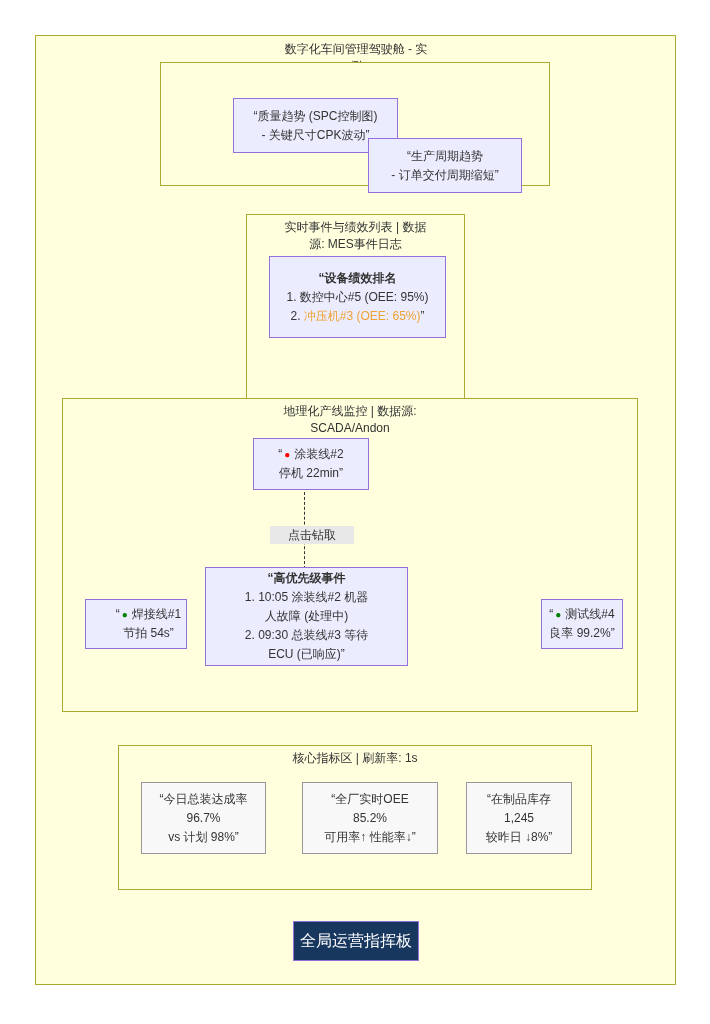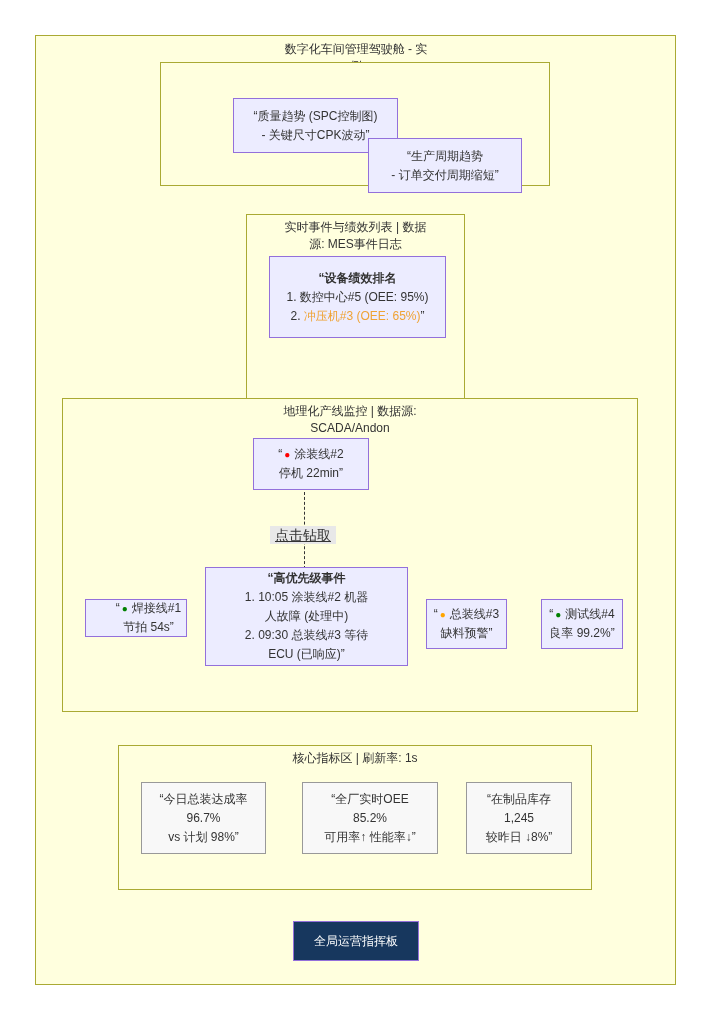--- a/index.html
+++ b/index.html
@@ -68,35 +68,34 @@
   .arrowhead {
     position:absolute;
     width:0; height:0;
     border-left:4.5px solid transparent;
     border-right:4.5px solid transparent;
     border-top:8px solid var(--edge-line, #333333);
   }
   .edge-label {
     position:absolute;
     background: var(--edge-label-bg, #e8e8e8);
-    font-size:14px;
+    font-size:12px;
     line-height:16px;
-    padding:1px 5px;
+    padding:1px 18px;
     white-space:nowrap;
-    text-decoration:underline;
   }
   .cmd-button {
     position:absolute;
     background: var(--button-fill, #17375e);
     border: 1px solid var(--button-border, #9370DB);
     color: var(--button-text, #ffffff);
     display:flex;
     align-items:center;
     justify-content:center;
-    font-size:12px;
+    font-size:16px;
     cursor:pointer;
   }
 </style>
 </head>
 <body>
 
 <div class="abs container" style="left:35px; top:35px; width:641px; height:950px;"></div>
 
 <div class="title-clip" style="left:281px; top:41px; width:150px; height:24px;">数字化车间管理驾驶舱 - 实例</div>
 
@@ -131,29 +130,25 @@
   <div class="edge-line" style="left:241px; top:93px; height:77px;"></div>
   <div class="arrowhead" style="left:237px; top:171px;"></div>
   <div class="edge-label" style="left:207px; top:127px;">点击钻取</div>
 
   <div class="node" style="left:142px; top:168px; width:203px; height:99px; padding:0 36px;">
     <div class="bold">“高优先级事件</div>
     <div>1. 10:05 涂装线#2 机器人故障 (处理中)</div>
     <div>2. 09:30 总装线#3 等待ECU (已响应)”</div>
   </div>
 
-  <div class="node rounded" style="left:22px; top:200px; width:102px; height:38px;padding-left:25px;">
+  <div class="node rounded" style="left:22px; top:200px; width:102px; height:50px;padding-left:25px;">
     <div><span>“</span><span class="dot green">●</span><span>焊接线#1</span></div>
     <div>节拍 54s”</div>
   </div>
 
-  <div class="node rounded" style="left:363px; top:200px; width:81px; height:50px;">
-    <div><span>“</span><span class="dot orange">●</span><span>总装线#3</span></div>
-    <div>缺料预警”</div>
-  </div>
 
   <div class="node rounded" style="left:478px; top:200px; width:82px; height:50px;">
     <div><span>“</span><span class="dot green">●</span><span>测试线#4</span></div>
     <div>良率 99.2%”</div>
   </div>
 </div>
 
 <div class="cluster" style="left:118px; top:745px; width:474px; height:145px;">
   <div class="cluster-label" style="width:220px; white-space:nowrap;">核心指标区 | 刷新率: 1s</div>
 

